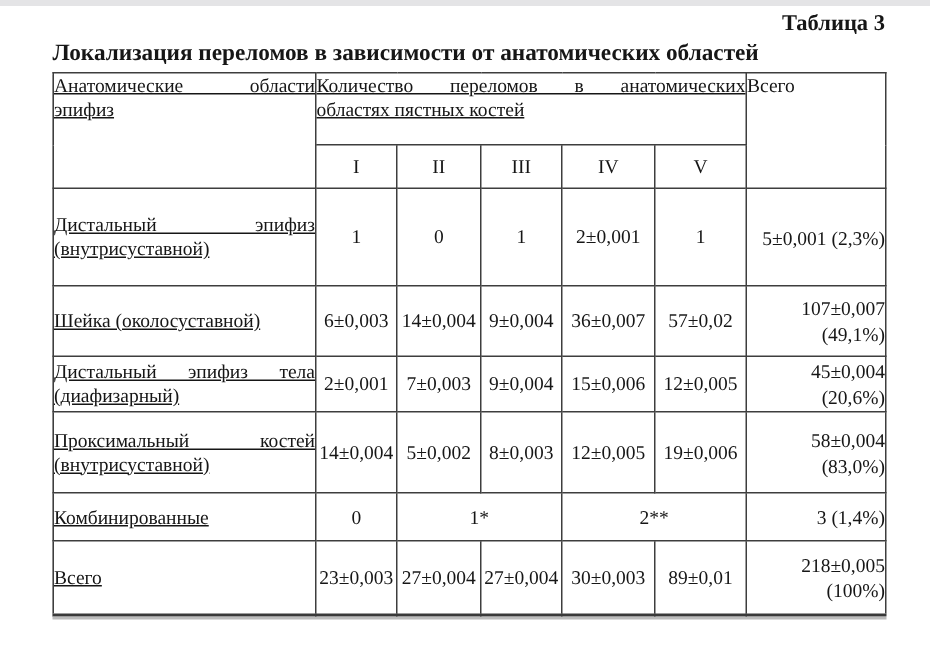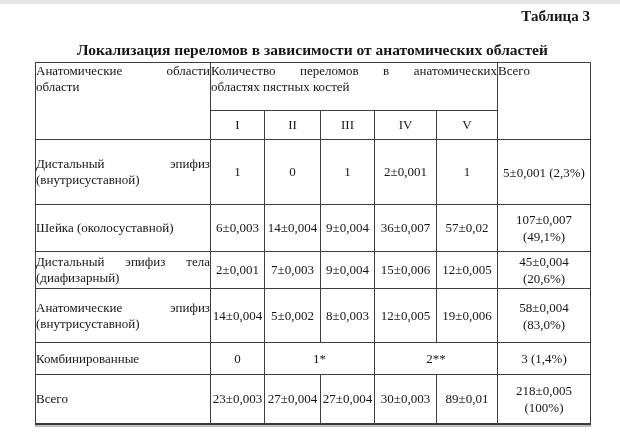--- a/index.html
+++ b/index.html
@@ -12,30 +12,30 @@
     font-family: "Liberation Serif", serif;
     color: #161616;
   }
   .top-strip {
     width: 620px;
     height: 4px;
     background: #e4e4e6;
   }
   .caption {
     width: 555px;
-    margin: 4px 0 16px 35px;
+    margin: 4px 0 2px 35px;
     text-align: right;
     font-weight: bold;
     font-size: 15px;
     line-height: 17px;
   }
   .doc-title {
     width: 555px;
     margin: 1px 0 0 35px;
-    text-align: center;
+    text-align: left;
     font-weight: bold;
     font-size: 15.5px;
     line-height: 18px;
   }
   table.data {
     margin: 3px 0 0 35px;
     border-collapse: collapse;
     table-layout: fixed;
     width: 555px;
     border: 1.5px solid #3e3e3e;
@@ -71,33 +71,33 @@
     vertical-align: top;
     text-align: left;
     padding: 3px 0 0 1px;
   }
   .sub { text-align: center; vertical-align: middle; }
   .lbl {
     vertical-align: middle;
     text-align: left;
     padding: 1px 1px 1px 3px;
   }
-  .line { line-height: 16px; white-space: nowrap; }
+  .line { line-height: 16px; white-space: nowrap; text-decoration: underline; }
   .jl {
     white-space: normal;
     text-align: justify;
     text-align-last: justify;
   }
   .val {
     text-align: center;
     vertical-align: middle;
     white-space: nowrap;
   }
   .tot {
-    text-align: center;
+    text-align: right;
     vertical-align: middle;
     white-space: nowrap;
     line-height: 17px;
   }
 </style>
 </head>
 <body>
 
 <div class="top-strip"></div>
 
@@ -114,21 +114,21 @@
     <col style="width:56px">
     <col style="width:54px">
     <col style="width:62px">
     <col style="width:61px">
     <col style="width:93px">
   </colgroup>
   <tbody>
     <tr class="h1">
       <th class="corner" rowspan="2">
         <div class="line jl">Анатомические области</div>
-        <div class="line">области</div>
+        <div class="line">эпифиз</div>
       </th>
       <th class="group" colspan="5">
         <div class="line jl">Количество переломов в анатомических</div>
         <div class="line">областях пястных костей</div>
       </th>
       <th class="tothead" rowspan="2">Всего</th>
     </tr>
     <tr class="h2">
       <th class="sub">I</th>
       <th class="sub">II</th>
@@ -180,21 +180,21 @@
       <td class="val">15±0,006</td>
       <td class="val">12±0,005</td>
       <td class="tot">
         <div>45±0,004</div>
         <div>(20,6%)</div>
       </td>
     </tr>
 
     <tr class="r4">
       <td class="lbl">
-        <div class="line jl">Анатомические эпифиз</div>
+        <div class="line jl">Проксимальный костей</div>
         <div class="line">(внутрисуставной)</div>
       </td>
       <td class="val">14±0,004</td>
       <td class="val">5±0,002</td>
       <td class="val">8±0,003</td>
       <td class="val">12±0,005</td>
       <td class="val">19±0,006</td>
       <td class="tot">
         <div>58±0,004</div>
         <div>(83,0%)</div>

